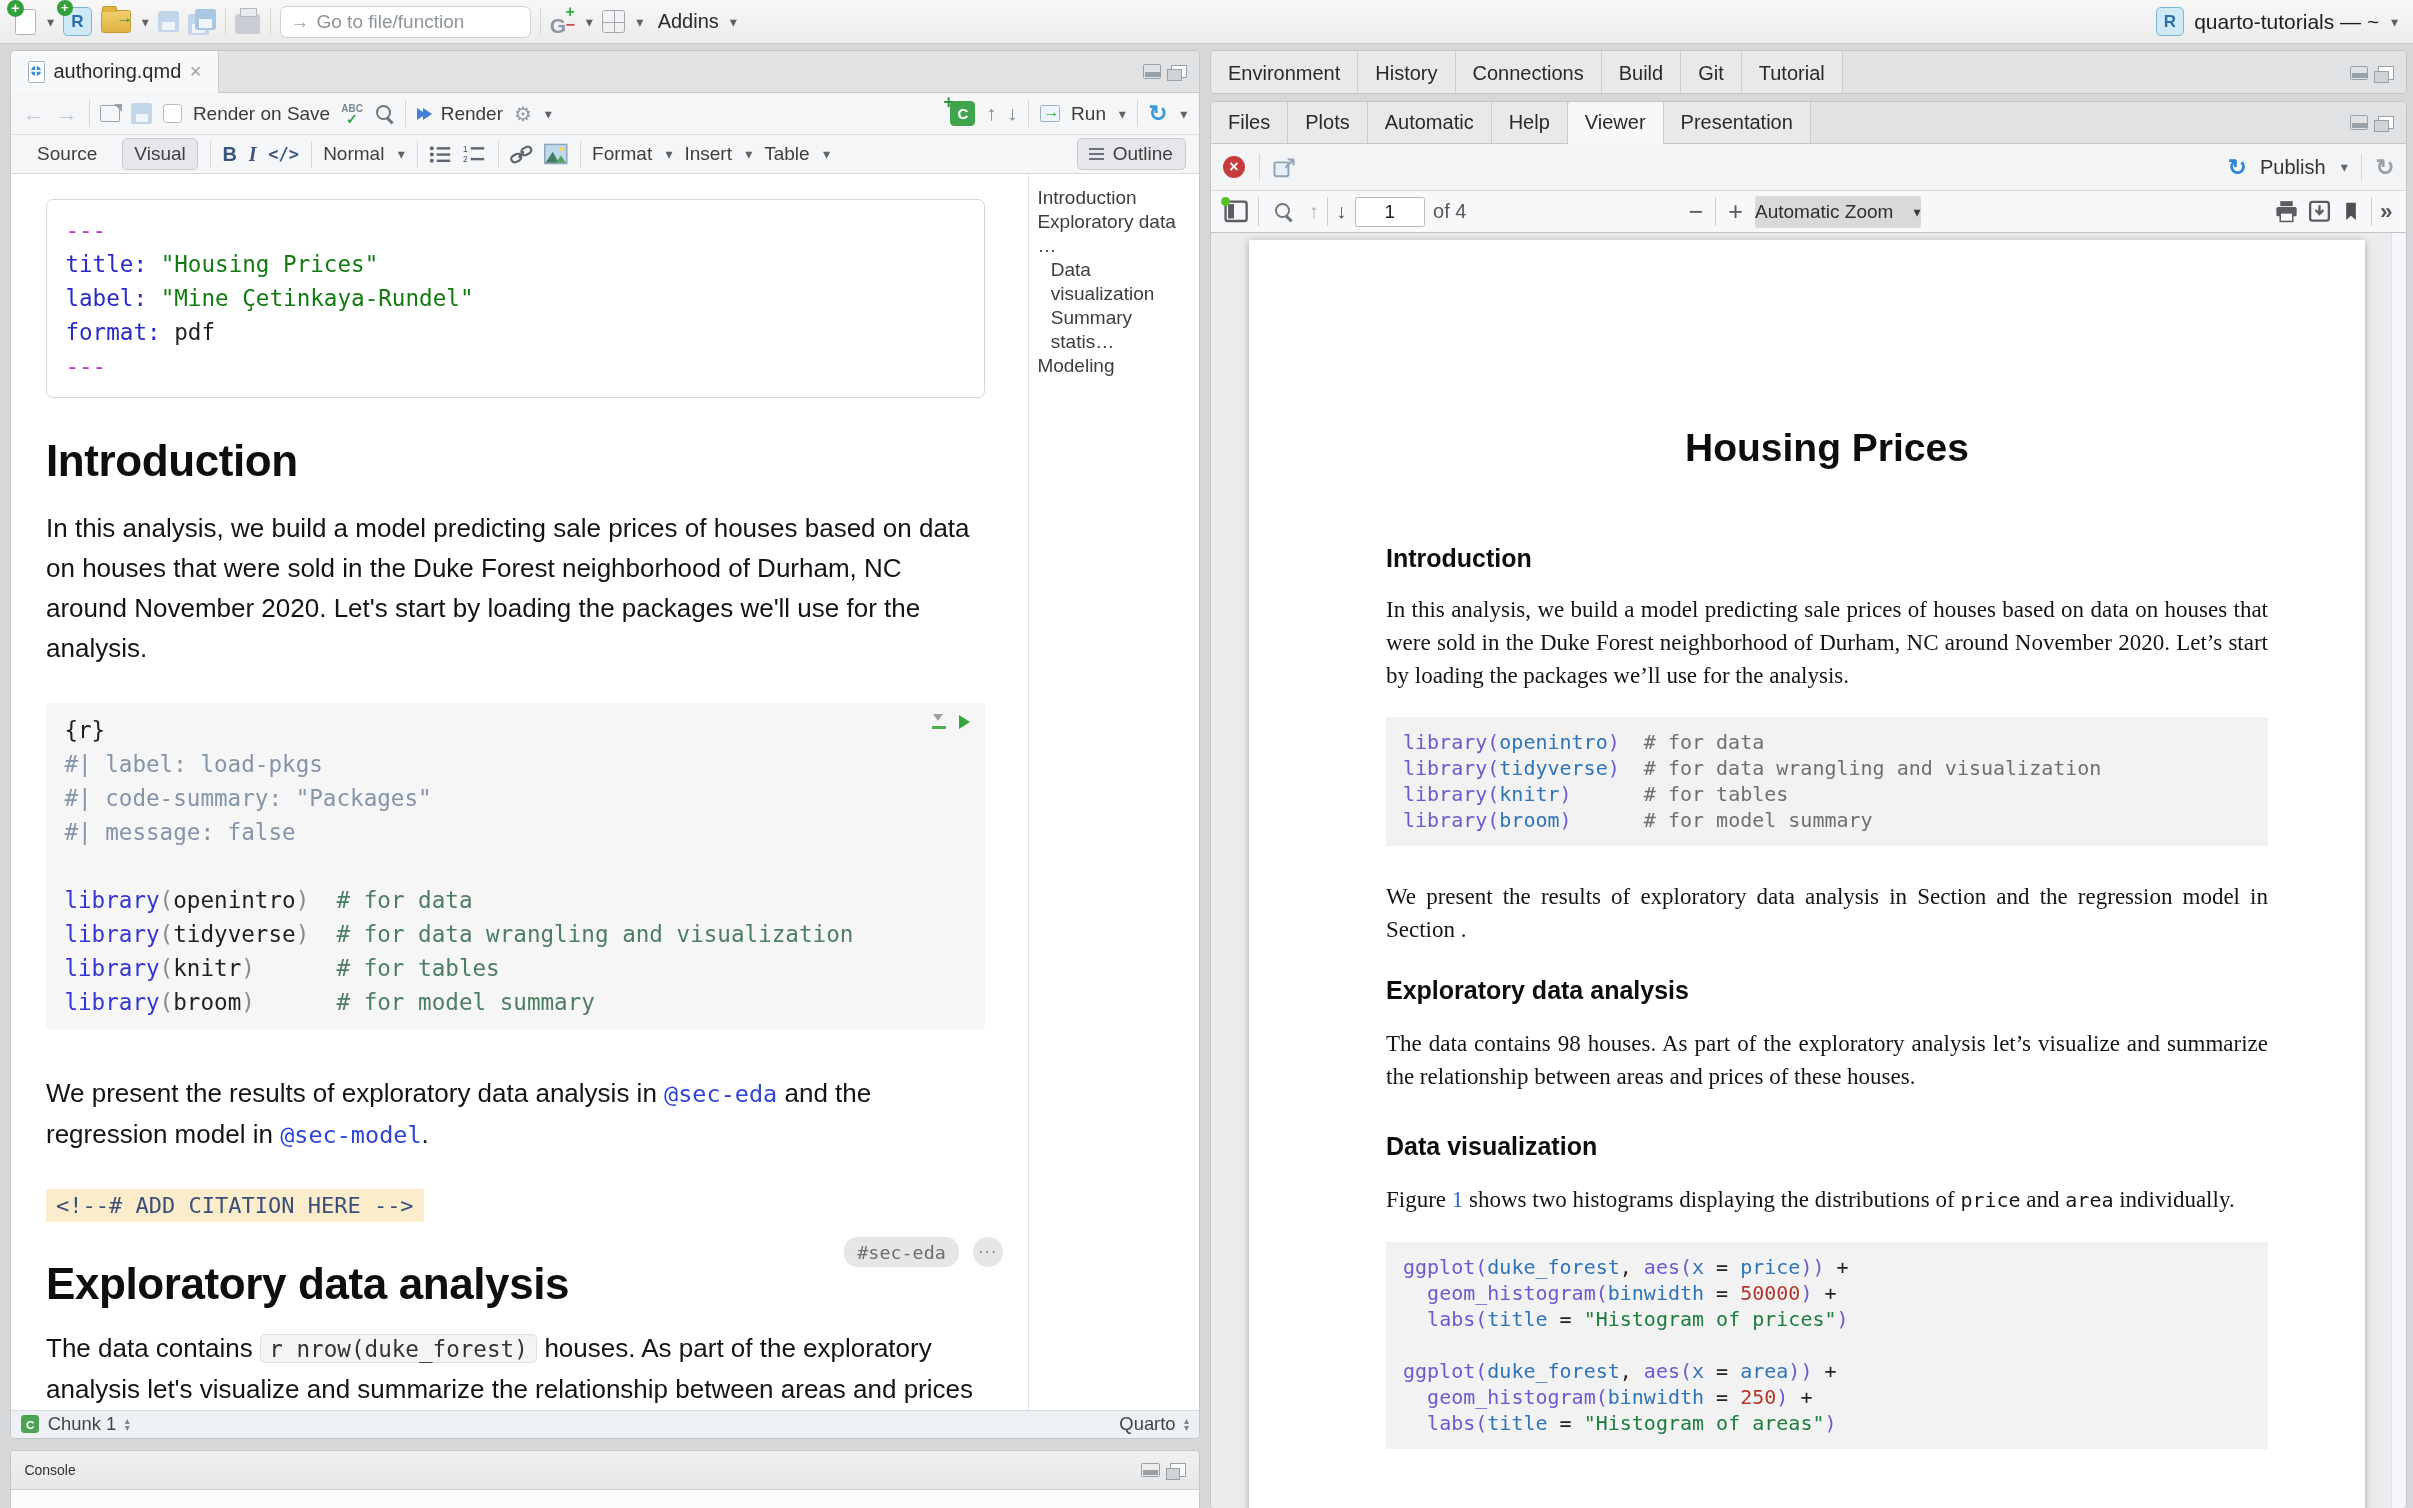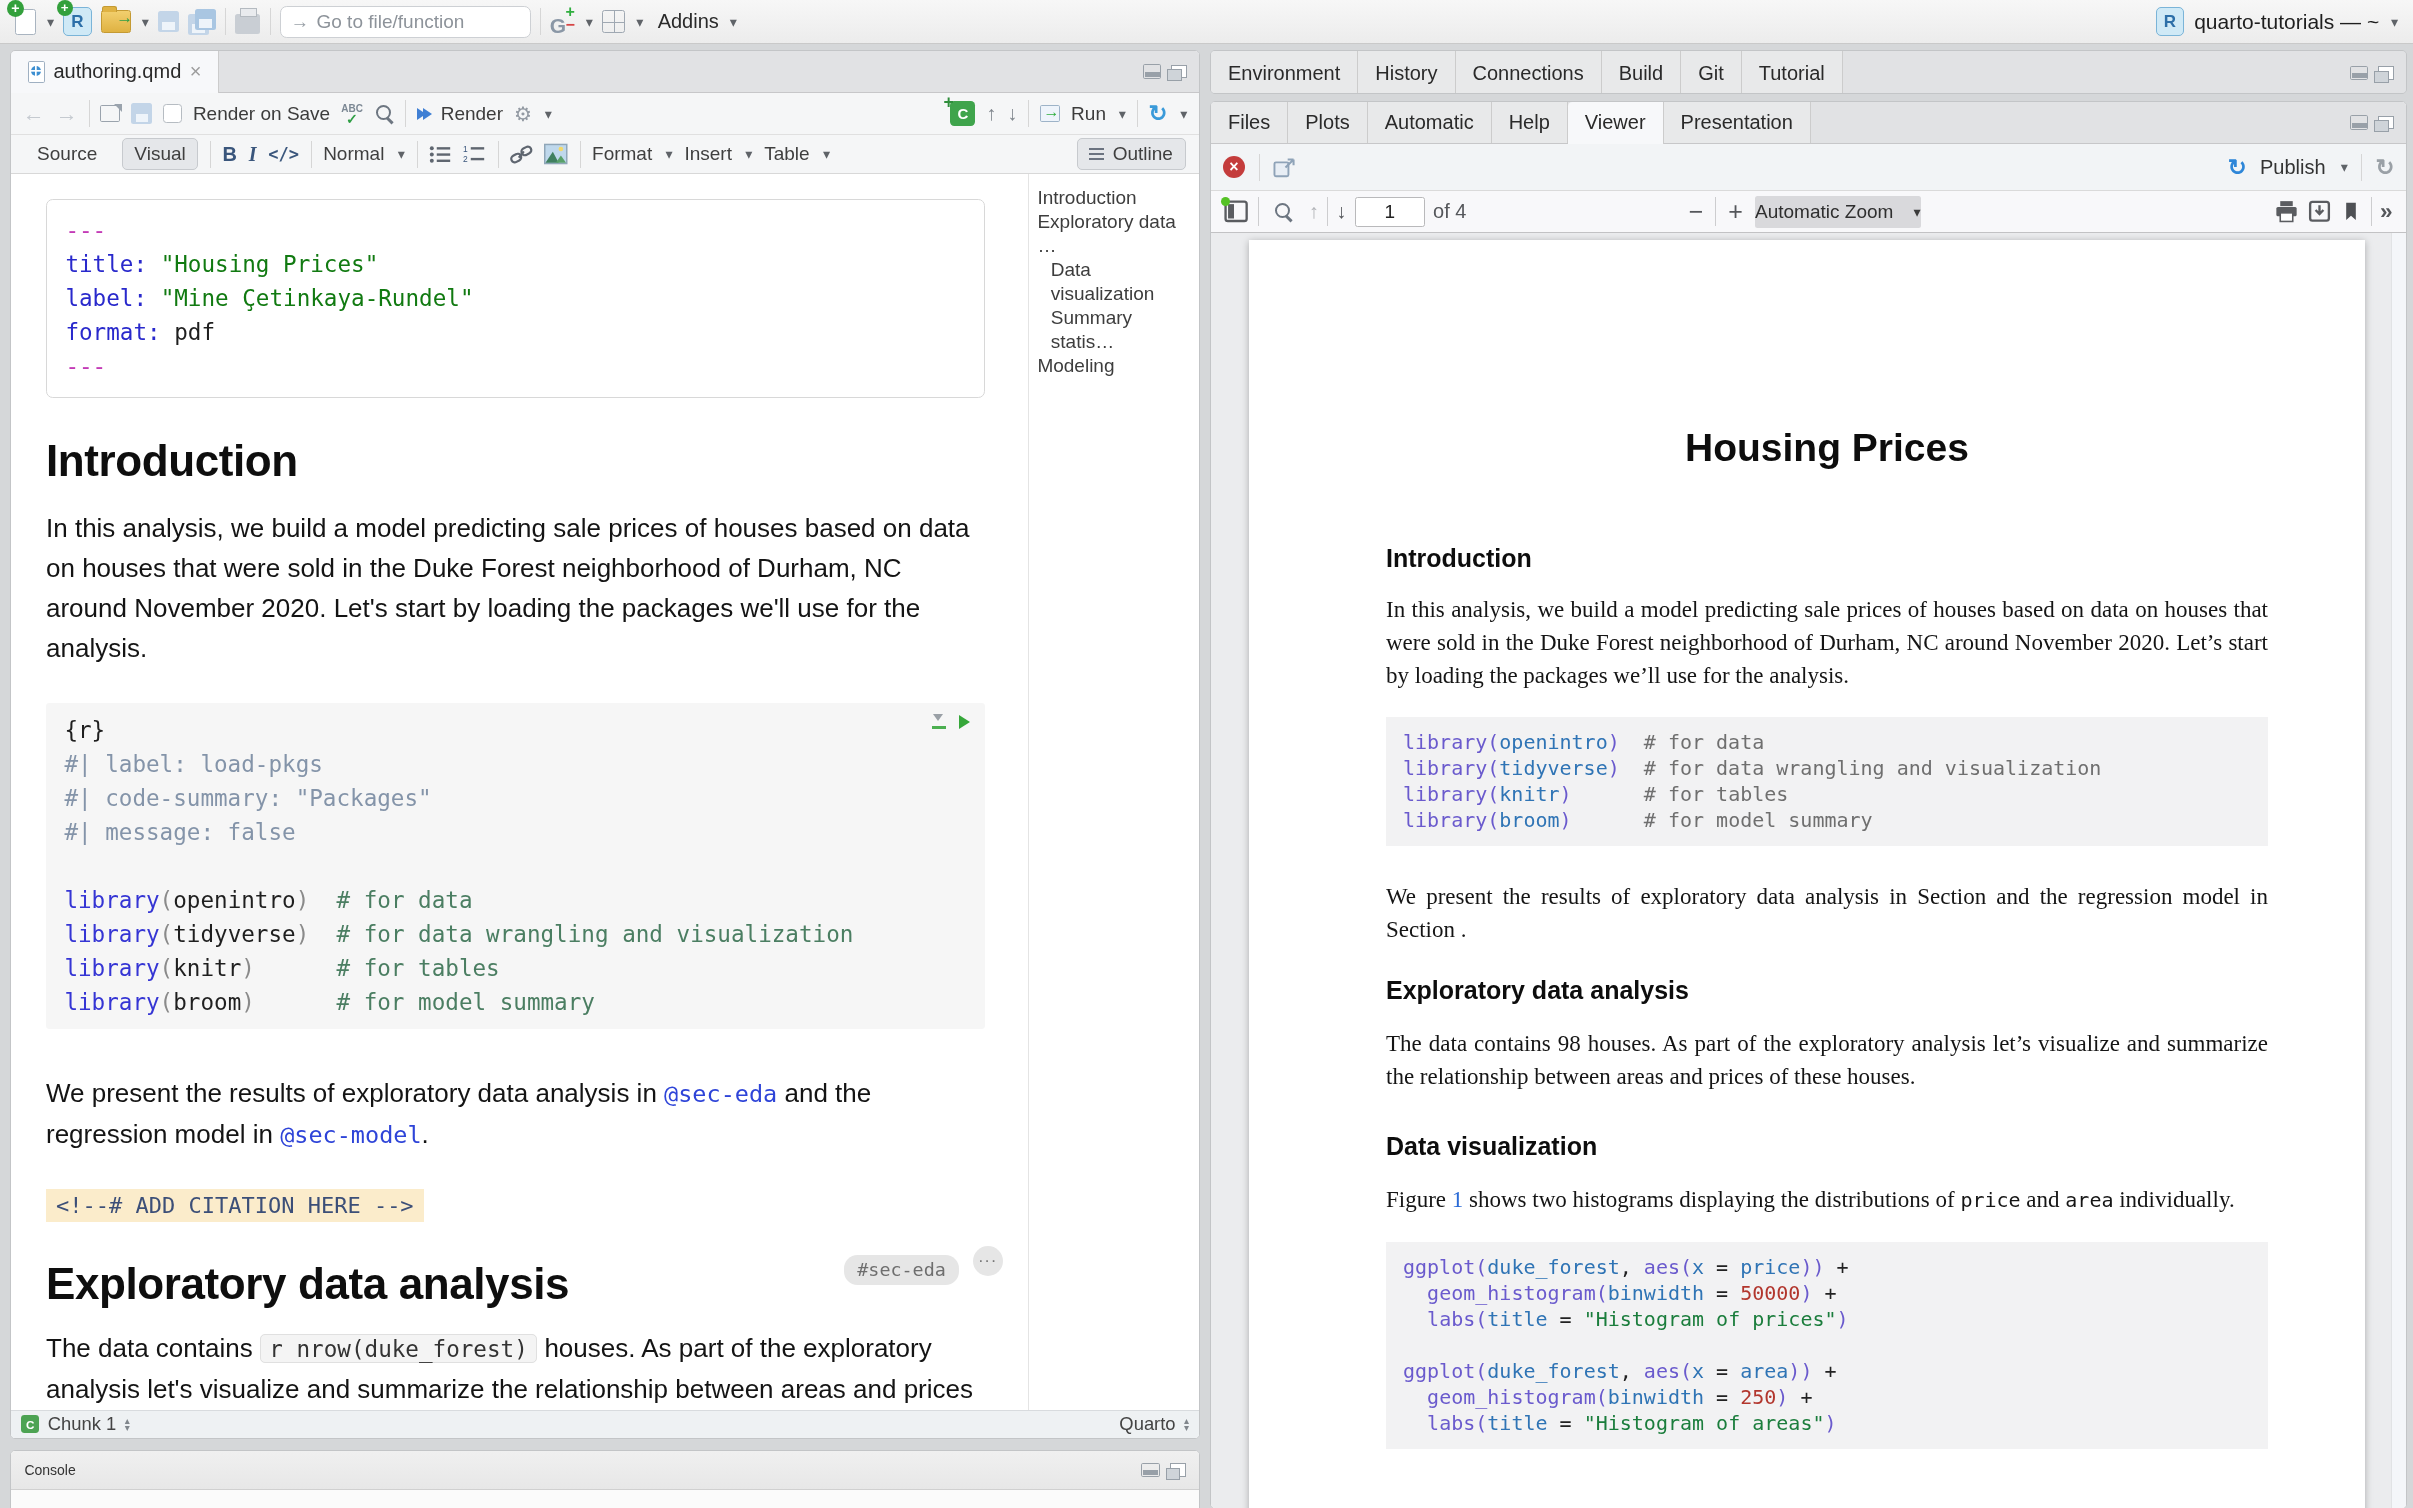--- a/index.html
+++ b/index.html
@@ -121,21 +121,21 @@
   .i-runabove { width:13.4px; height:15px; }
   .i-runabove::before { content:""; position:absolute; top:0; left:0.8px; border-left:5.9px solid transparent;
         border-right:5.9px solid transparent; border-top:7.5px solid #9aa0a6; }
   .i-runabove::after { content:""; position:absolute; bottom:0; left:0; width:13.4px; height:3.4px; background:#4caf50; }
   .i-play { width:0; height:0; border-left:11.7px solid #36a73a; border-top:7.5px solid transparent; border-bottom:7.5px solid transparent; }
   .secref { font-family:"DejaVu Sans Mono",monospace; font-size:23.5px; color:#2e44d8; }
   .citation { display:inline-block; background:#fbeccb; color:#3c4f78; padding:4.2px 10px;
               font-family:"DejaVu Sans Mono",monospace; font-size:22px; }
   .badges { position:absolute; right:8.4px; top:-22px; display:flex; gap:13.4px; align-items:center; }
   .pill { background:#e6e6e6; color:#6e6e6e; font-family:"DejaVu Sans Mono",monospace; font-size:18.4px;
-          padding:4.2px 13.4px; border-radius:13.4px;margin-top:18px; }
+          padding:4.2px 13.4px; border-radius:13.4px; }
   .dots { width:30px; height:30px; border-radius:50%; background:#e6e6e6; color:#777; font-size:17px;
           display:flex; align-items:center; justify-content:center; letter-spacing:0.8px; }
   .icode { font-family:"DejaVu Sans Mono",monospace; font-size:22.6px; background:#f4f4f4;
            border:0.8px solid #e0e0e0; border-radius:5px; padding:0.8px 8.4px; color:#333; }
   .edoutline { width:171px; border-left:0.8px solid #e4e4e4; padding:11.7px 5px 0 8.4px; font-size:19px;
                color:#3d3d3d; line-height:24px; flex:none; }
   .edoutline .lvl2 { padding-left:13.4px; }
   .statusbar { height:28.5px; background:#eef1f3; border-top:0.8px solid #d8dbde; display:flex;
                align-items:center; gap:8.4px; padding:0 10px; font-size:18.4px; color:#444; flex:none; }
   .c-icon { width:18.4px; height:18.4px; background:#4da353; border-radius:3.4px; color:#fff; font-size:11.7px;

